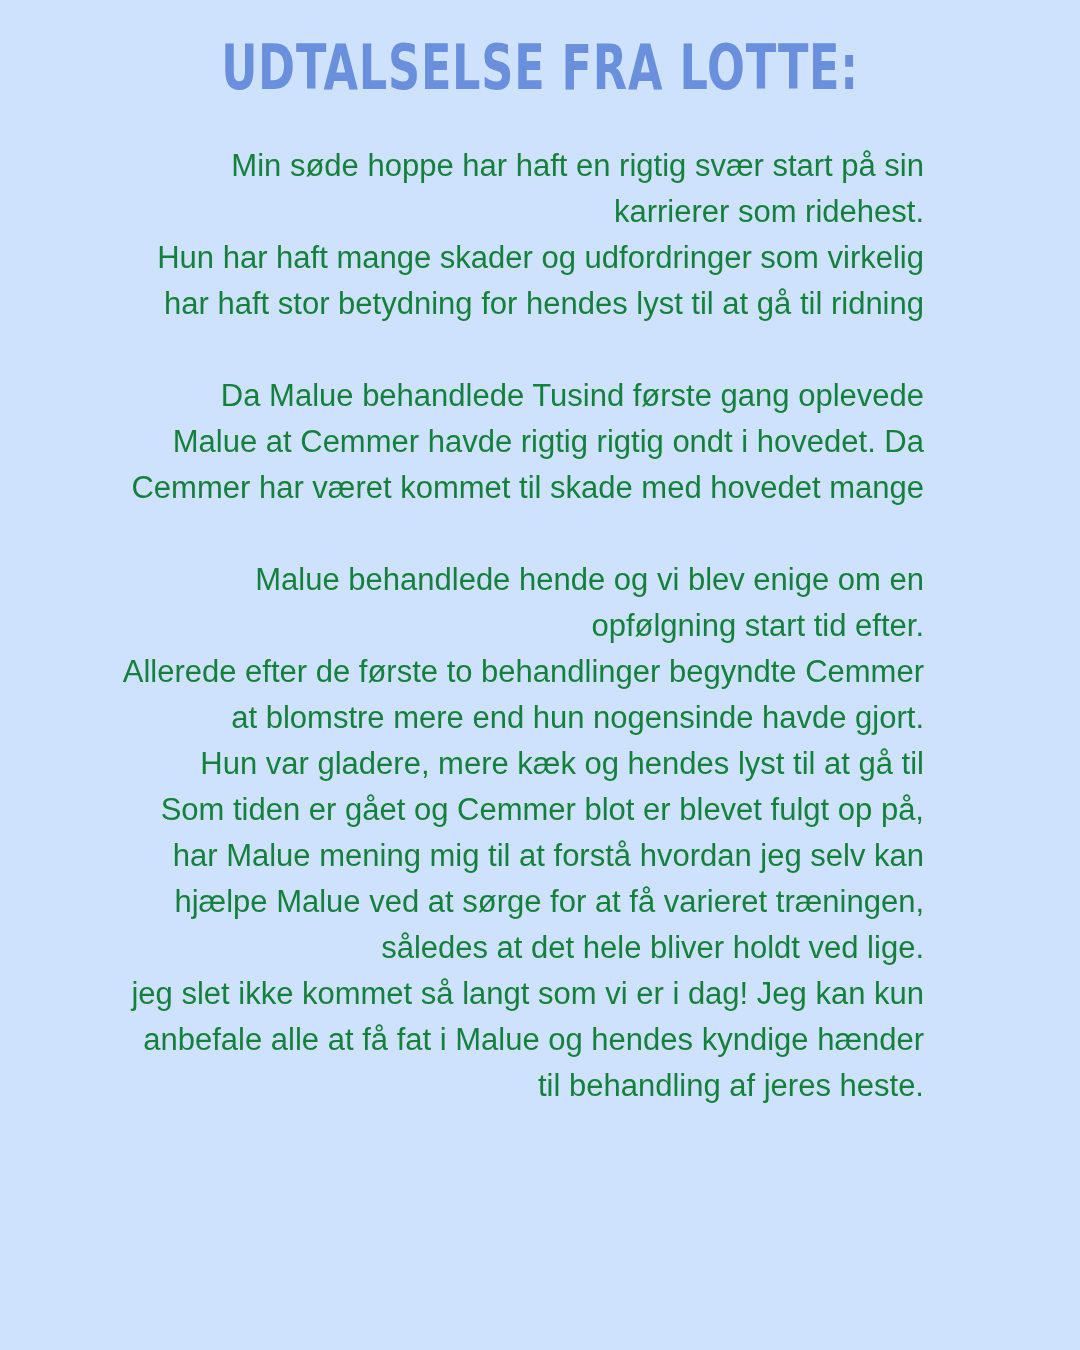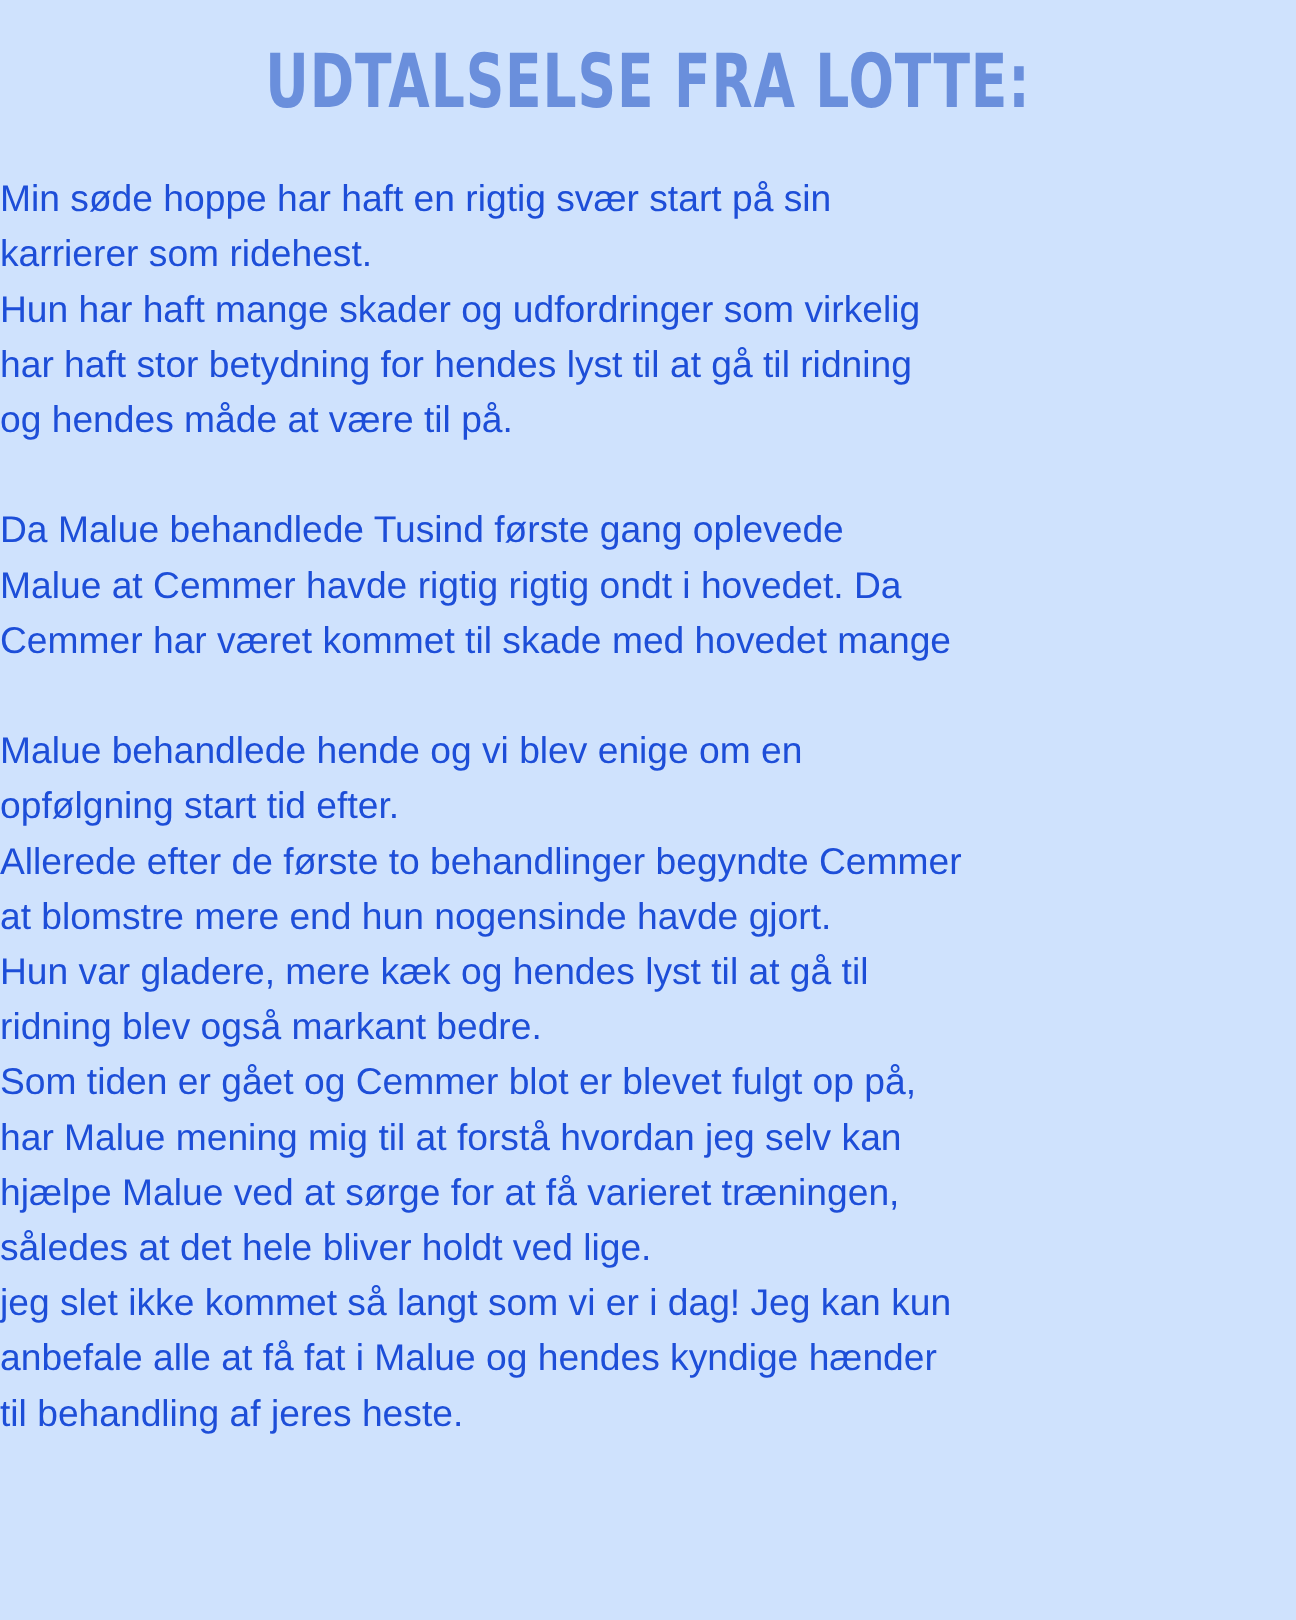--- a/index.html
+++ b/index.html
@@ -27,25 +27,25 @@
       letter-spacing: 1px;
       transform: scaleX(0.72);
       transform-origin: center;
       white-space: nowrap;
     }
     .body-text {
       position: absolute;
       top: 143px;
       left: 0;
       width: 924px;
-      text-align: left;
+      text-align: right;
       font-family: "Liberation Sans", sans-serif;
       font-size: 31px;
       line-height: 46px;
-      color: #1d4ed8;
+      color: #15803d;
     }
     .line {
       display: block;
       white-space: nowrap;
       height: 46px;
     }
     .blank {
       display: block;
       height: 46px;
     }
@@ -54,36 +54,34 @@
 <body>
 
 <div class="title">UDTALSELSE FRA LOTTE:</div>
 
 <div class="body-text">
   <div>
     <span class="line">Min søde hoppe har haft en rigtig svær start på sin</span>
     <span class="line">karrierer som ridehest.</span>
     <span class="line">Hun har haft mange skader og udfordringer som virkelig</span>
     <span class="line">har haft stor betydning for hendes lyst til at gå til ridning</span>
-    <span class="line">og hendes måde at være til på.</span>
   </div>
   <span class="blank"></span>
   <div>
     <span class="line">Da Malue behandlede Tusind første gang oplevede</span>
     <span class="line">Malue at Cemmer havde rigtig rigtig ondt i hovedet. Da</span>
     <span class="line">Cemmer har været kommet til skade med hovedet mange</span>
   </div>
   <span class="blank"></span>
   <div>
     <span class="line">Malue behandlede hende og vi blev enige om en</span>
     <span class="line">opfølgning start tid efter.</span>
     <span class="line">Allerede efter de første to behandlinger begyndte Cemmer</span>
     <span class="line">at blomstre mere end hun nogensinde havde gjort.</span>
     <span class="line">Hun var gladere, mere kæk og hendes lyst til at gå til</span>
-    <span class="line">ridning blev også markant bedre.</span>
     <span class="line">Som tiden er gået og Cemmer blot er blevet fulgt op på,</span>
     <span class="line">har Malue mening mig til at forstå hvordan jeg selv kan</span>
     <span class="line">hjælpe Malue ved at sørge for at få varieret træningen,</span>
     <span class="line">således at det hele bliver holdt ved lige.</span>
     <span class="line">jeg slet ikke kommet så langt som vi er i dag! Jeg kan kun</span>
     <span class="line">anbefale alle at få fat i Malue og hendes kyndige hænder</span>
     <span class="line">til behandling af jeres heste.</span>
   </div>
 </div>
 

